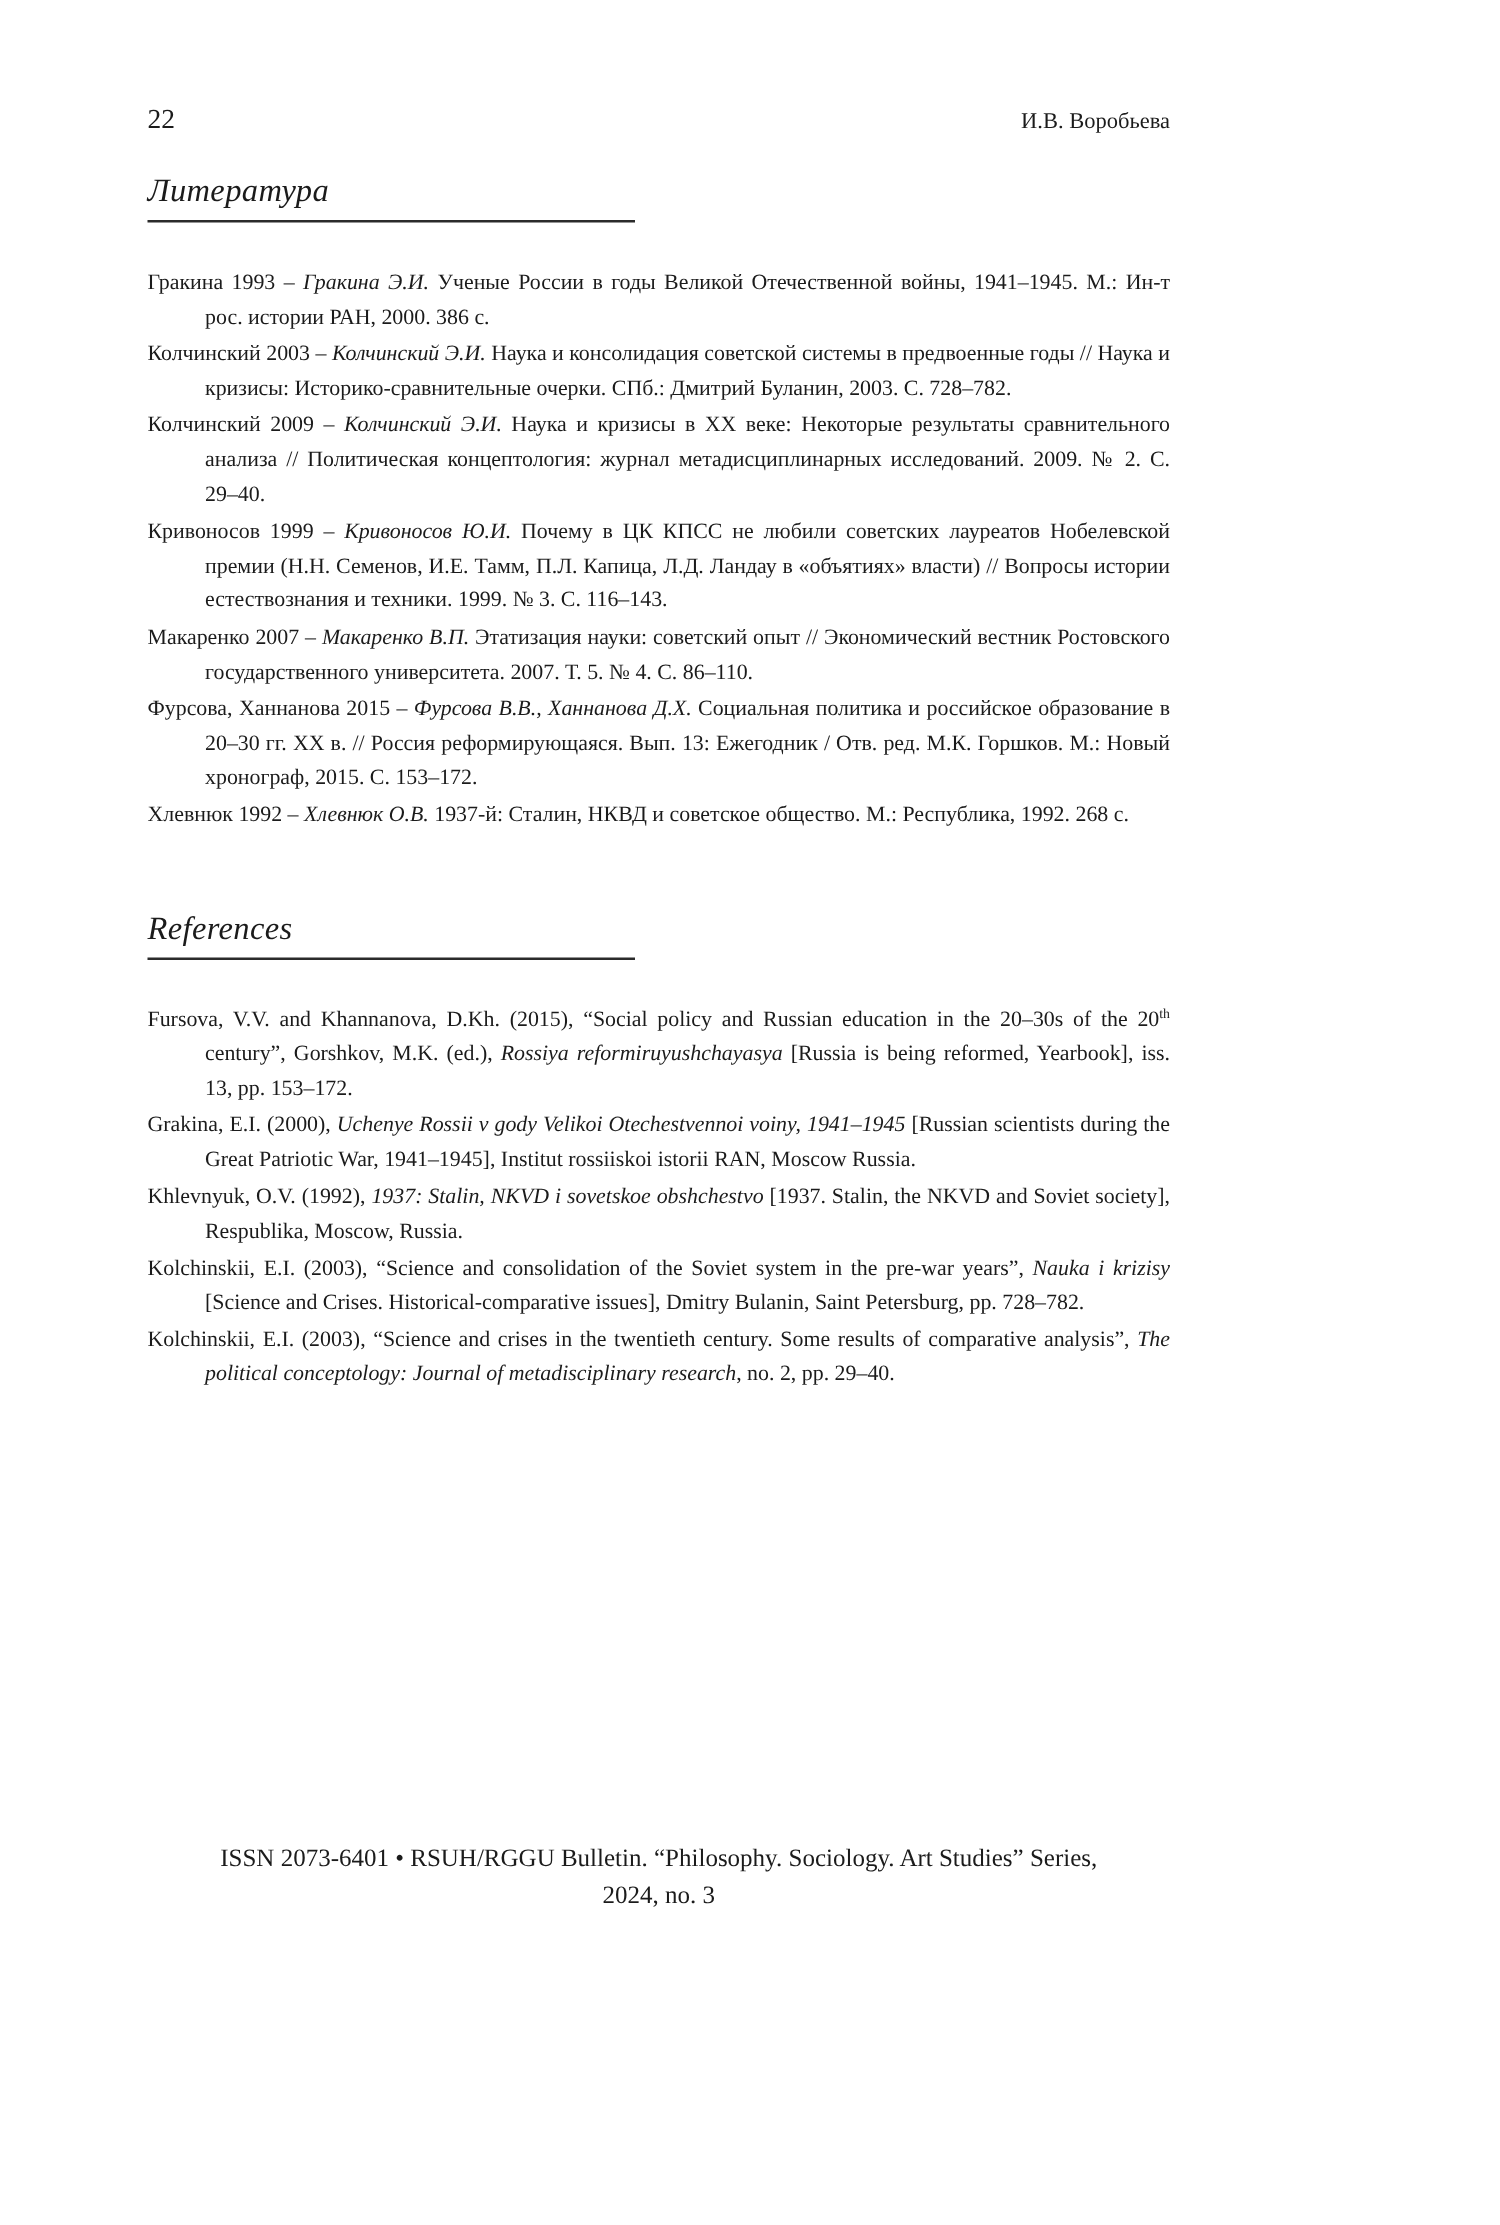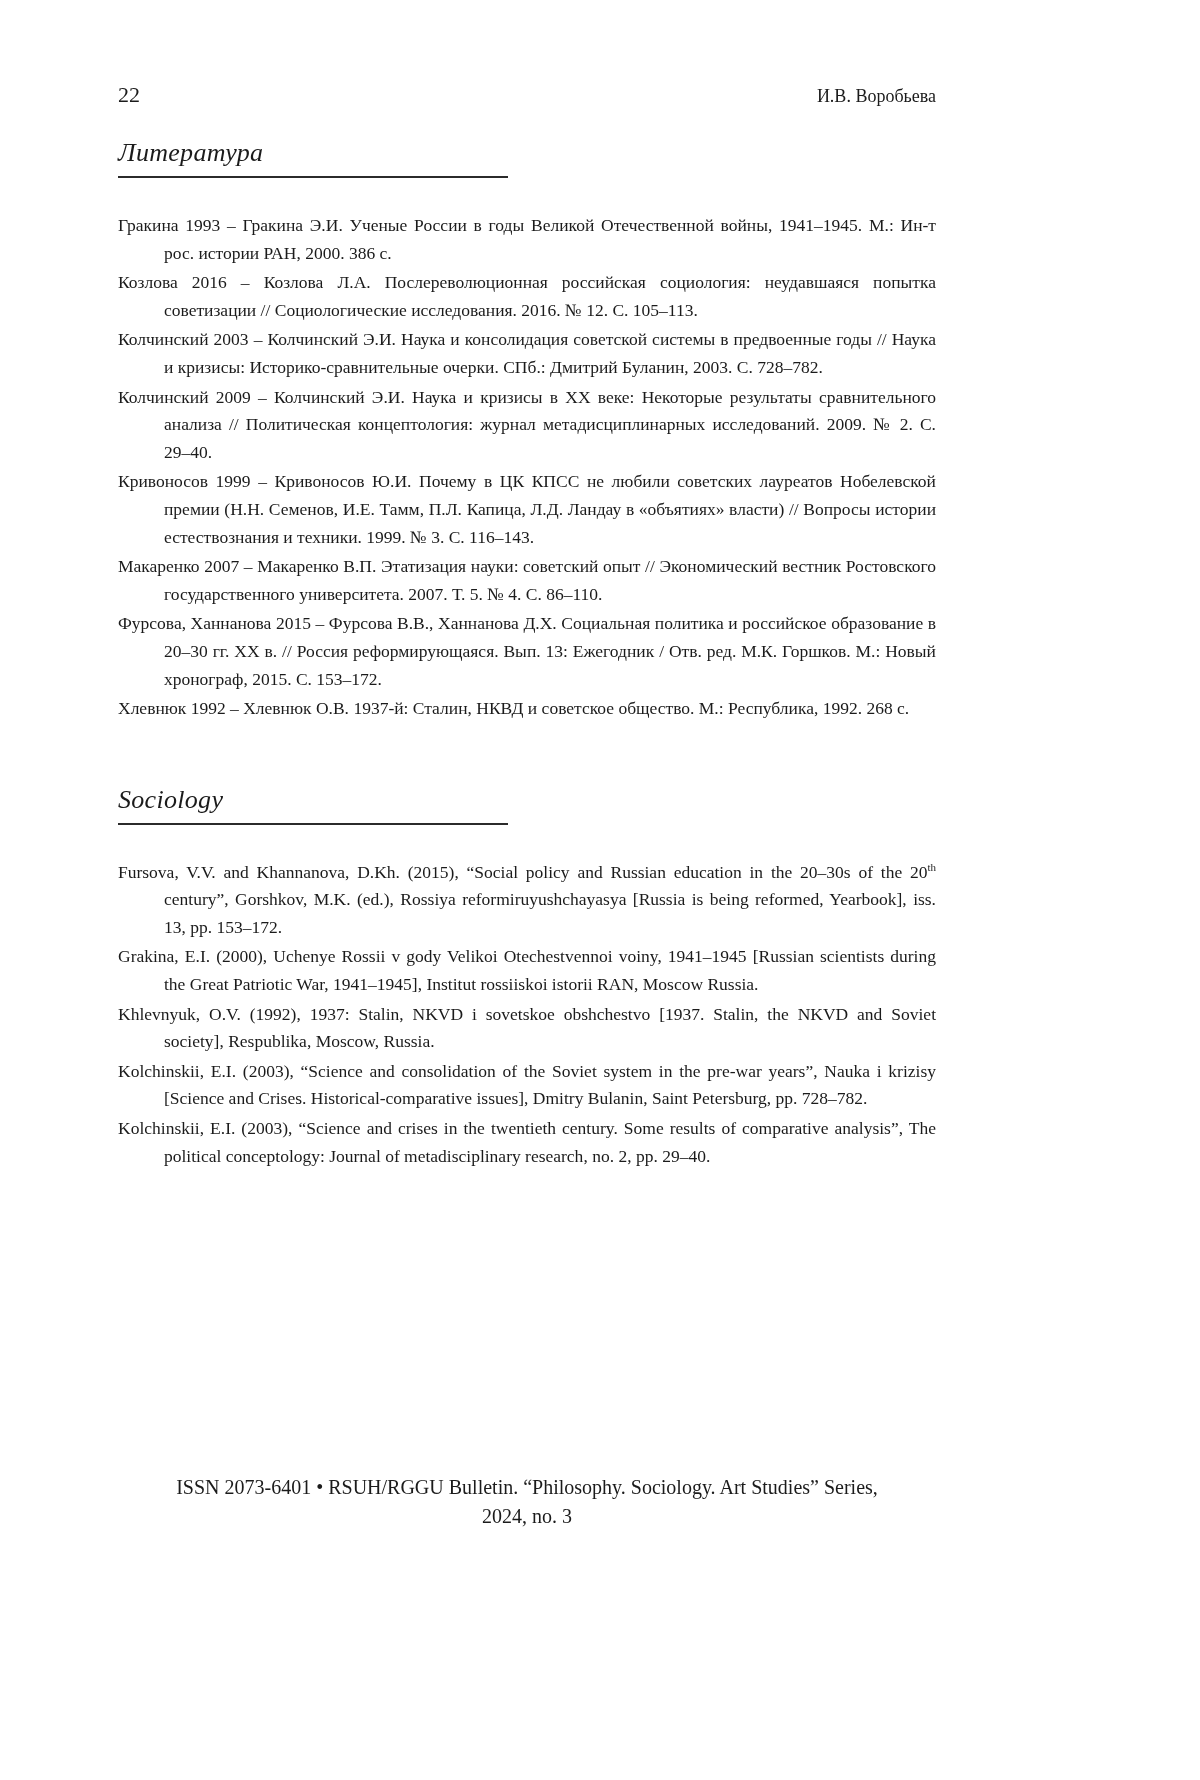--- a/index.html
+++ b/index.html
@@ -45,21 +45,21 @@
     margin-top: 34px;
     font-size: 17.5px;
     line-height: 27.6px;
     text-align: justify;
   }
   .bib-entry {
     margin: 0 0 2px 0;
     padding-left: 46px;
     text-indent: -46px;
   }
-  .it { }
+  .it { font-style: italic; }
   sup { font-size: 11px; line-height: 0; }
 
   .footer {
     position: absolute;
     left: 118px;
     top: 1473px;
     width: 818px;
     text-align: center;
     font-size: 20px;
     line-height: 28.5px;
@@ -74,30 +74,29 @@
     <div class="running-head">
       <span class="page-num">22</span>
       <span class="running-author">И.В. Воробьева</span>
     </div>
 
     <h2 class="section-title title-lit">Литература</h2>
     <div class="section-rule"></div>
 
     <div class="bib-list">
         <p class="bib-entry"><span>Гракина 1993 – </span><span class="it">Гракина Э.И.</span><span> Ученые России в годы Великой Отечественной войны, 1941–1945. М.: Ин-т рос. истории РАН, 2000. 386 с.</span></p>
-        <p class="bib-entry"><span>Козлова 2016 – </span><span class="it">Козлова Л.А.</span><span> Послереволюционная российская социология: неудавшаяся попытка советизации // Социологические исследования. 2016. № 12. С. 105–113.</span></p>
         <p class="bib-entry"><span>Колчинский 2003 – </span><span class="it">Колчинский Э.И.</span><span> Наука и консолидация советской системы в предвоенные годы // Наука и кризисы: Историко-сравнительные очерки. СПб.: Дмитрий Буланин, 2003. С. 728–782.</span></p>
         <p class="bib-entry"><span>Колчинский 2009 – </span><span class="it">Колчинский Э.И.</span><span> Наука и кризисы в XX веке: Некоторые результаты сравнительного анализа // Политическая концептология: журнал метадисциплинарных исследований. 2009. № 2. С. 29–40.</span></p>
         <p class="bib-entry"><span>Кривоносов 1999 – </span><span class="it">Кривоносов Ю.И.</span><span> Почему в ЦК КПСС не любили советских лауреатов Нобелевской премии (Н.Н. Семенов, И.Е. Тамм, П.Л. Капица, Л.Д. Ландау в «объятиях» власти) // Вопросы истории естествознания и техники. 1999. № 3. С. 116–143.</span></p>
         <p class="bib-entry"><span>Макаренко 2007 – </span><span class="it">Макаренко В.П.</span><span> Этатизация науки: советский опыт // Экономический вестник Ростовского государственного университета. 2007. Т. 5. № 4. С. 86–110.</span></p>
         <p class="bib-entry"><span>Фурсова, Ханнанова 2015 – </span><span class="it">Фурсова В.В., Ханнанова Д.Х.</span><span> Социальная политика и российское образование в 20–30 гг. XX в. // Россия реформирующаяся. Вып. 13: Ежегодник / Отв. ред. М.К. Горшков. М.: Новый хронограф, 2015. С. 153–172.</span></p>
         <p class="bib-entry"><span>Хлевнюк 1992 – </span><span class="it">Хлевнюк О.В.</span><span> 1937-й: Сталин, НКВД и советское общество. М.: Республика, 1992. 268 с.</span></p>
       </div>
 
-    <h2 class="section-title title-ref">Sociology</h2>
+    <h2 class="section-title title-ref">References</h2>
     <div class="section-rule"></div>
 
     <div class="bib-list">
         <p class="bib-entry"><span>Fursova, V.V. and Khannanova, D.Kh. (2015), “Social policy and Russian education in the 20–30s of the 20</span><sup>th</sup><span> century”, Gorshkov, M.K. (ed.), </span><span class="it">Rossiya reformiruyushchayasya</span><span> [Russia is being reformed, Yearbook], iss. 13, pp. 153–172.</span></p>
         <p class="bib-entry"><span>Grakina, E.I. (2000), </span><span class="it">Uchenye Rossii v gody Velikoi Otechestvennoi voiny, 1941–1945</span><span> [Russian scientists during the Great Patriotic War, 1941–1945], Institut rossiiskoi istorii RAN, Moscow Russia.</span></p>
         <p class="bib-entry"><span>Khlevnyuk, O.V. (1992), </span><span class="it">1937: Stalin, NKVD i sovetskoe obshchestvo</span><span> [1937. Stalin, the NKVD and Soviet society], Respublika, Moscow, Russia.</span></p>
         <p class="bib-entry"><span>Kolchinskii, E.I. (2003), “Science and consolidation of the Soviet system in the pre-war years”, </span><span class="it">Nauka i krizisy</span><span> [Science and Crises. Historical-comparative issues], Dmitry Bulanin, Saint Petersburg, pp. 728–782.</span></p>
         <p class="bib-entry"><span>Kolchinskii, E.I. (2003), “Science and crises in the twentieth century. Some results of comparative analysis”, </span><span class="it">The political conceptology: Journal of metadisciplinary research</span><span>, no. 2, pp. 29–40.</span></p>
       </div>
 

